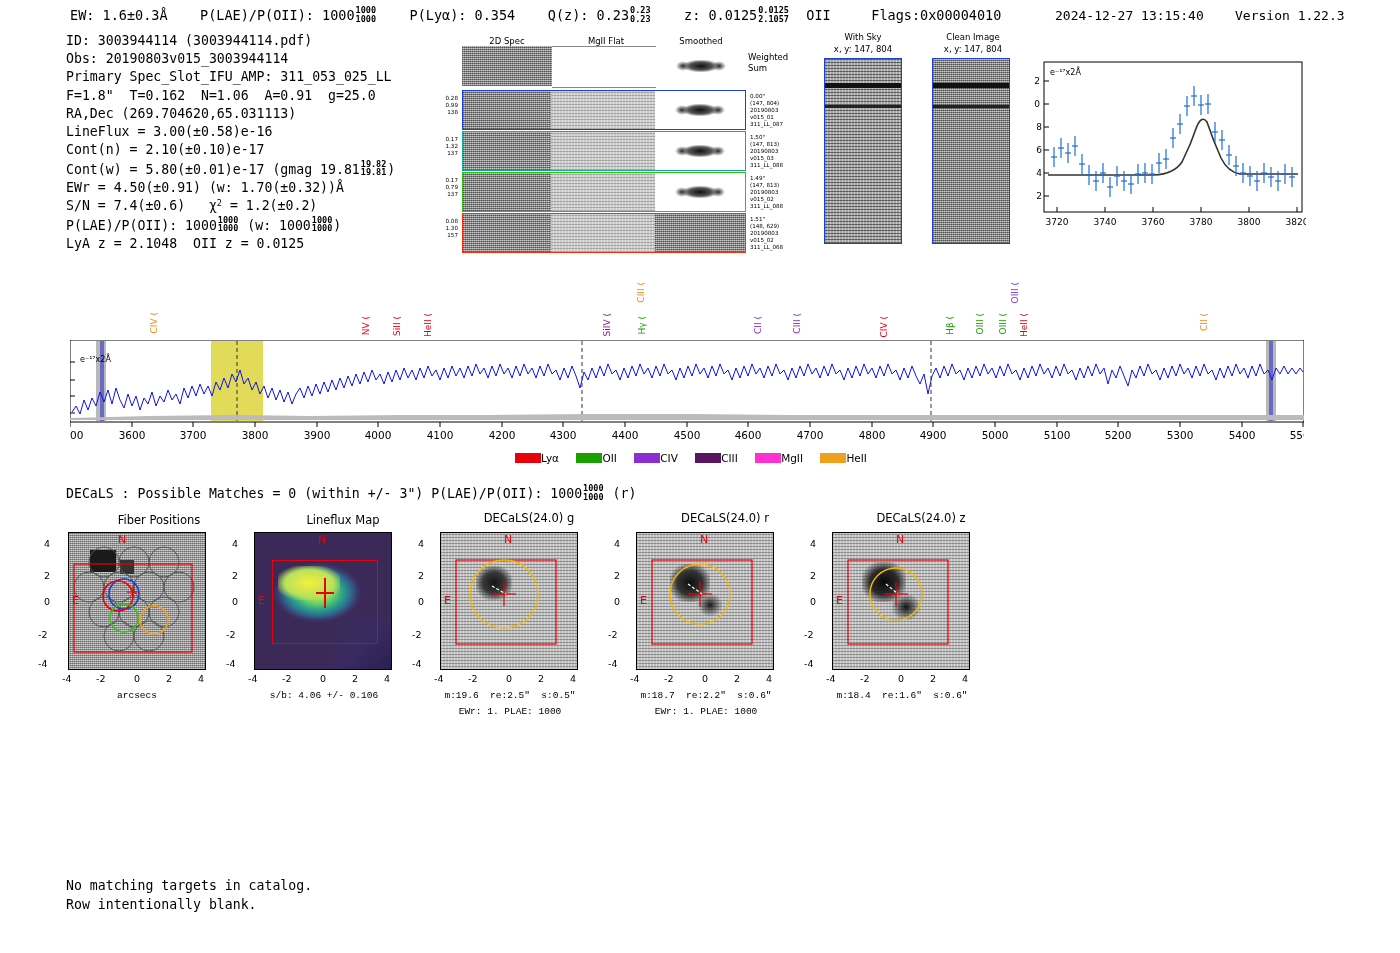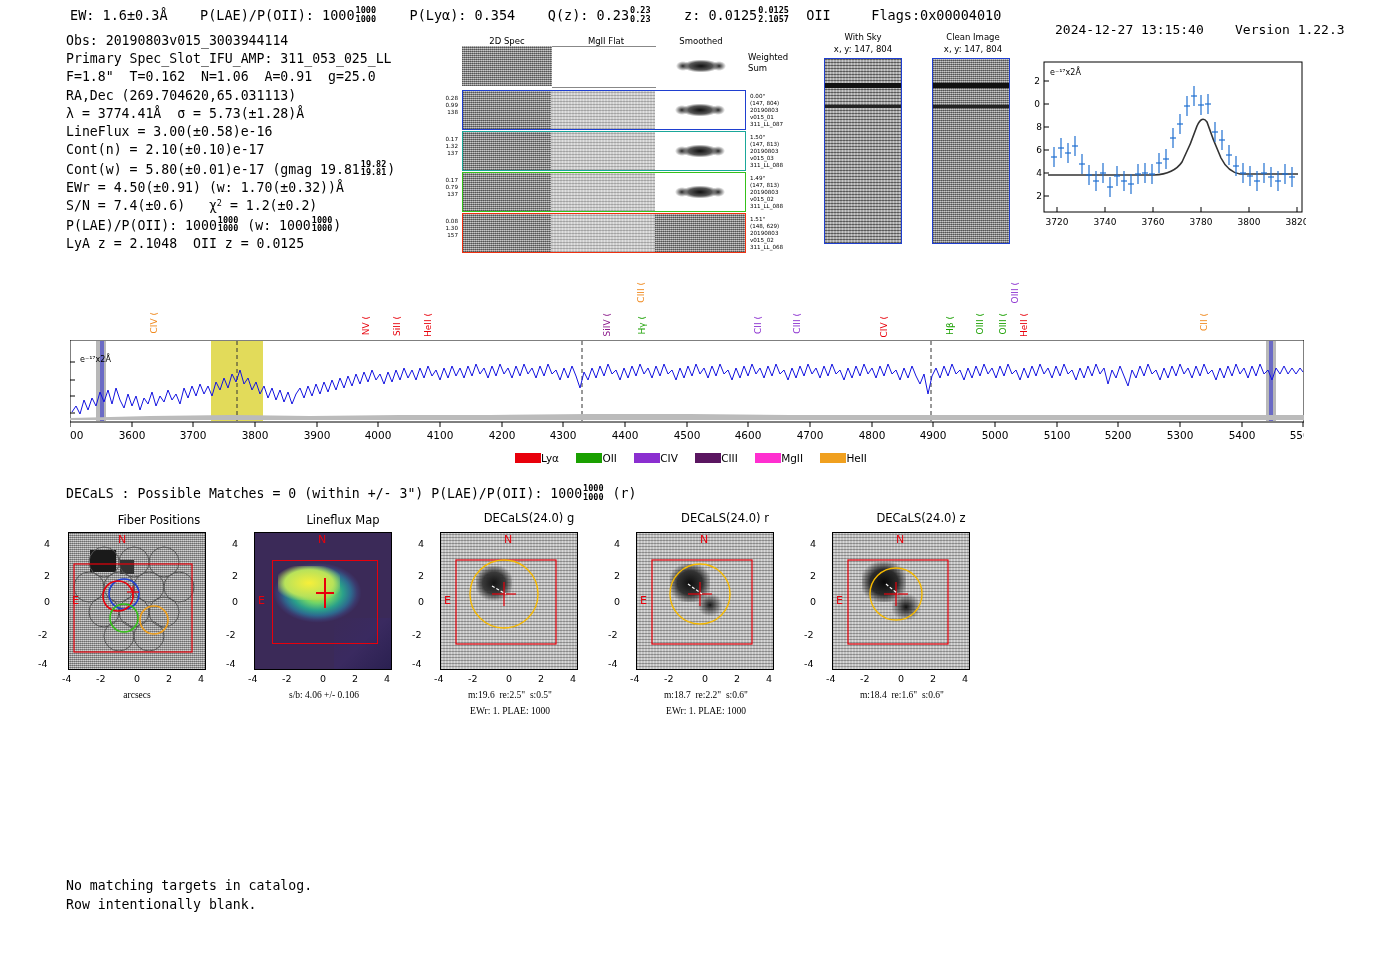--- a/index.html
+++ b/index.html
@@ -2,21 +2,21 @@
 <html><head>
 <meta charset="utf-8">
 <style>
   html,body{margin:0;padding:0;background:#ffffff;}
   body{width:1400px;height:953px;position:relative;font-family:"DejaVu Sans Mono",monospace;color:#000;}
   .mono{font-family:"DejaVu Sans Mono",monospace;}
   .abs{position:absolute;}
 
   
   #hdr-line{top:6px;left:70px;font-size:13.5px;letter-spacing:0px;}
-  #hdr-stamp{top:22px;left:1055px;font-size:13px;}
+  #hdr-stamp{top:8px;left:1055px;font-size:13px;}
   .frac{display:inline-block;vertical-align:-0.15em;font-size:8.5px;line-height:1.02;text-align:center;margin:0 1px;}
   .frac i{display:block;font-style:normal;font-weight:bold;}
 
   
   #meta{top:32px;left:66px;font-size:13.2px;line-height:1.38;}
   #meta div{white-space:pre;}
   .sup{font-size:8.5px;vertical-align:0.5em;}
 
   
   .panlbl{font-size:8.5px;font-family:"DejaVu Sans",sans-serif;text-align:center;}
@@ -47,21 +47,21 @@
   
   #specwrap{top:340px;left:70px;width:1234px;height:100px;}
   .emlabel{font-size:9px;font-family:"DejaVu Sans",sans-serif;writing-mode:vertical-rl;transform:rotate(180deg);white-space:nowrap;}
   .legbox{width:26px;height:10px;display:inline-block;vertical-align:-1px;}
   #leg{top:452px;left:0;width:1396px;text-align:center;font-size:10.5px;font-family:"DejaVu Sans",sans-serif;}
   #leg span.t{margin-right:14px;}
 
   
   #decals-title{top:484px;left:66px;font-size:13.2px;}
   .cut-title{font-size:11.5px;font-family:"DejaVu Sans",sans-serif;text-align:center;}
-  .cut-sub{font-size:9.5px;font-family:Liberation Serif, serif;text-align:center;white-space:pre;}
+  .cut-sub{font-size:9.5px;font-family:Liberation Mono, monospace;text-align:center;white-space:pre;}
 
   #footer{top:876px;left:66px;font-size:13.2px;line-height:1.45;}
   #footer div{white-space:pre;}
 </style>
 </head>
 <body>
 
 <div class="abs mono" id="hdr-line">
   <span>EW: 1.6±0.3Å</span>
   <span>&nbsp;&nbsp;</span>
@@ -76,25 +76,25 @@
   <span>&nbsp;&nbsp;&nbsp;</span>
   <span>Flags:0x00004010</span>
 </div>
 <div class="abs mono" id="hdr-stamp">
   <span>2024-12-27 13:15:40</span>
   <span>&nbsp;&nbsp;</span>
   <span>Version 1.22.3</span>
 </div>
 
 <div class="abs mono" id="meta">
+  <div>ID: 3003944114 (3003944114.pdf)</div>
   <div>Obs: 20190803v015_3003944114</div>
   <div>Primary Spec_Slot_IFU_AMP: 311_053_025_LL</div>
   <div>F=1.8"  T=0.162  N=1.06  A=0.91  g=25.0</div>
   <div>RA,Dec (269.704620,65.031113)</div>
-  <div>λ = 3774.41Å  σ = 5.73(±1.28)Å</div>
   <div>LineFlux = 3.00(±0.58)e-16</div>
   <div>Cont(n) = 2.10(±0.10)e-17</div>
   <div><span>Cont(w) = 5.80(±0.01)e-17 (gmag 19.81</span><span class="frac"><i>19.82</i><i>19.81</i></span><span>)</span></div>
   <div>EWr = 4.50(±0.91) (w: 1.70(±0.32))Å</div>
   <div><span>S/N = 7.4(±0.6)   χ</span><span class="sup">2</span><span> = 1.2(±0.2)</span></div>
   <div><span>P(LAE)/P(OII): 1000</span><span class="frac"><i>1000</i><i>1000</i></span><span> (w: 1000</span><span class="frac"><i>1000</i><i>1000</i></span><span>)</span></div>
   <div>LyA z = 2.1048  OII z = 0.0125</div>
 </div>
 
 <div class="abs panlbl" style="top:36px;left:466px;width:82px;">2D Spec</div>

